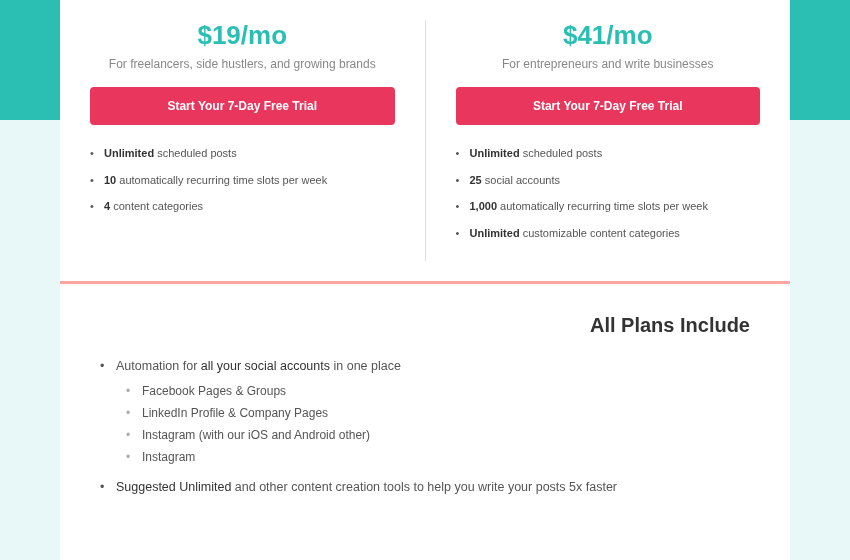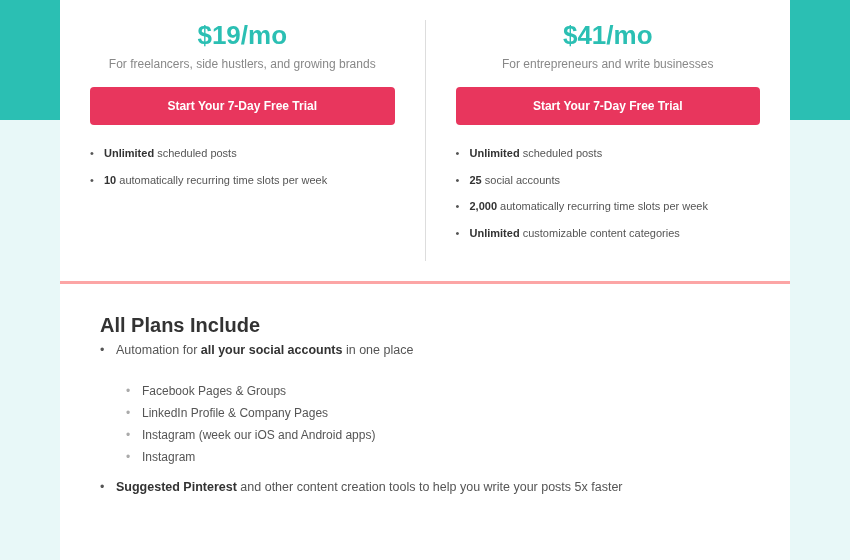--- a/index.html
+++ b/index.html
@@ -98,22 +98,22 @@
     }
 
     
     .all-plans-section {
       padding: 30px 40px 30px 40px;
     }
     .all-plans-title {
       font-size: 20px;
       font-weight: 700;
       color: #333;
-      text-align: left;
-      margin-bottom: 4px;
+      text-align: right;
+      margin-bottom: 20px;
     }
     .all-plans-list {
       list-style: none;
       padding: 0;
     }
     .all-plans-list > li {
       font-size: 12.5px;
       color: #555;
       margin-bottom: 12px;
       padding-left: 16px;
@@ -121,26 +121,26 @@
       line-height: 1.5;
     }
     .all-plans-list > li::before {
       content: '•';
       position: absolute;
       left: 0;
       color: #555;
     }
     .all-plans-list > li strong {
       color: #333;
-      font-weight: 700;
+      font-weight: 400;
     }
     .sub-list {
       list-style: none;
       padding: 0;
-      margin-top: 22px;
+      margin-top: 6px;
       margin-left: 10px;
     }
     .sub-list li {
       font-size: 12px;
       color: #555;
       margin-bottom: 4px;
       padding-left: 16px;
       position: relative;
     }
     .sub-list li::before {
@@ -160,49 +160,50 @@
 
   <div class="pricing-section">
 
     <div class="plan-column">
       <div class="plan-price">$19/mo</div>
       <div class="plan-desc">For freelancers, side hustlers, and growing brands</div>
       <button class="trial-btn">Start Your 7-Day Free Trial</button>
       <ul class="feature-list">
         <li><strong>Unlimited</strong> scheduled posts</li>
         <li><strong>10</strong> automatically recurring time slots per week</li>
+        <li><strong>4</strong> content categories</li>
       </ul>
     </div>
 
     <div class="plan-divider"></div>
 
     <div class="plan-column">
       <div class="plan-price">$41/mo</div>
       <div class="plan-desc">For entrepreneurs and write businesses</div>
       <button class="trial-btn">Start Your 7-Day Free Trial</button>
       <ul class="feature-list">
         <li><strong>Unlimited</strong> scheduled posts</li>
         <li><strong>25</strong> social accounts</li>
-        <li><strong>2,000</strong> automatically recurring time slots per week</li>
+        <li><strong>1,000</strong> automatically recurring time slots per week</li>
         <li><strong>Unlimited</strong> customizable content categories</li>
       </ul>
     </div>
 
   </div>
 
   <div class="all-plans-section">
     <h2 class="all-plans-title">All Plans Include</h2>
     <ul class="all-plans-list">
       <li>
         Automation for <strong>all your social accounts</strong> in one place
         <ul class="sub-list">
           <li>Facebook Pages &amp; Groups</li>
           <li>LinkedIn Profile &amp; Company Pages</li>
-          <li>Instagram (week our iOS and Android apps)</li>
+          <li>Instagram (with our iOS and Android other)</li>
           <li>Instagram</li>
         </ul>
       </li>
-      <li><strong>Suggested Pinterest</strong> and other content creation tools to help you write your posts 5x faster</li>
+      <li><strong>Suggested Unlimited</strong> and other content creation tools to help you write your posts 5x faster</li>
 
     </ul>
   </div>
 
 </div>
 
 </body></html>

